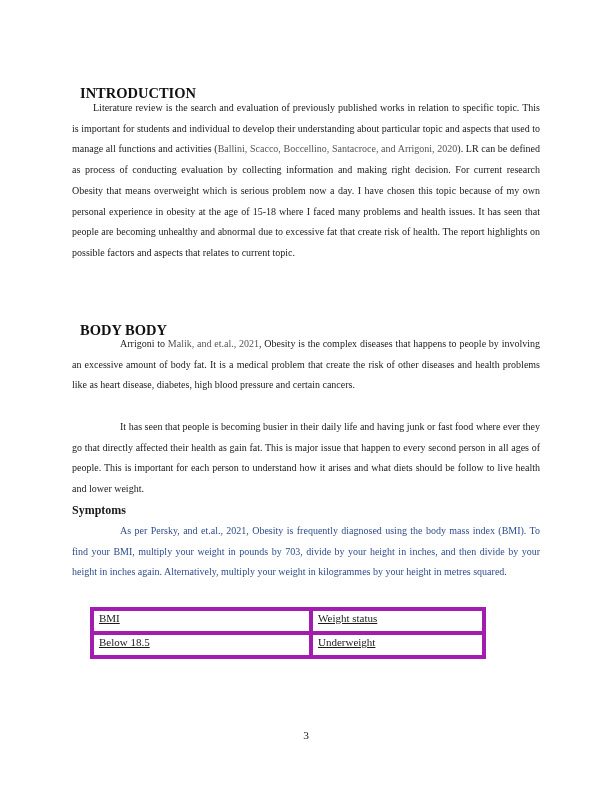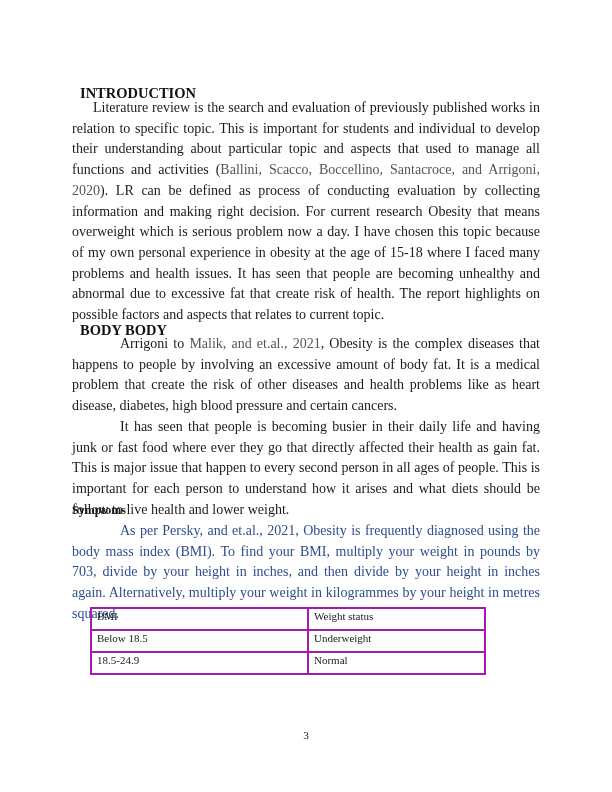--- a/index.html
+++ b/index.html
@@ -1,31 +1,31 @@
 <!DOCTYPE html>
 <html><head>
 <meta charset="utf-8">
 <style>
   html, body { margin:0; padding:0; background:#ffffff; }
   body { width:612px; height:792px; position:relative; overflow:hidden;
          font-family:"Liberation Serif", serif; color:#1a1a1a; }
   .page { position:absolute; left:72px; top:0; width:468px; }
   h2 { font-family:"Liberation Serif", serif; font-weight:bold; font-size:14.5px;
        margin:8px; position:absolute; left:0; color:#111; }
-  .para { position:absolute; left:0; width:468px; font-size:14px; line-height:20.7px;
+  .para { position:absolute; left:0; width:468px; font-size:10px; line-height:20.7px;
           text-align:justify; margin:0; }
   .indent1 { text-indent:21px; }
   .indent2 { text-indent:48px; }
   .cite { color:#555; }
   .blue { color:#2e4d8c; }
   h3 { font-family:"Liberation Serif", serif; font-weight:bold; font-size:12px;
        margin:0; position:absolute; left:0; }
   table { position:absolute; left:18px; top:607px; width:396px; border-collapse:collapse;
           font-family:"Liberation Serif", serif; font-size:11px; }
-  td { border:2px solid #a21caf; padding:1px 5px; height:18px; vertical-align:top; }
+  td { border:4px solid #a21caf; padding:1px 5px; height:18px; vertical-align:top;text-decoration:underline; }
   td.c1 { width:205px; }
   .pnum { position:absolute; top:729px; left:0; width:612px; text-align:center; font-size:11.4px; }
 </style>
 </head>
 <body>
 
 <div class="page">
   <h2 style="top:77px">INTRODUCTION</h2>
   <p class="para indent1" style="top:98px"><span>Literature review is the search and evaluation of previously published works in relation to specific topic. This is important for students and individual to develop their understanding about particular topic and aspects that used to manage all functions and activities (</span><span class="cite">Ballini, Scacco, Boccellino, Santacroce, and Arrigoni, 2020</span><span>). LR can be defined as process of conducting evaluation by collecting information and making right decision. For current research Obesity that means overweight which is serious problem now a day. I have chosen this topic because of my own personal experience in obesity at the age of 15-18 where I faced many problems and health issues. It has seen that people are becoming unhealthy and abnormal due to excessive fat that create risk of health. The report highlights on possible factors and aspects that relates to current topic.</span></p>
 
@@ -39,21 +39,17 @@
   <table>
     <tbody>
         <tr>
       <td class="c1">BMI</td>
       <td>Weight status</td>
     </tr>
     <tr>
       <td class="c1">Below 18.5</td>
       <td>Underweight</td>
     </tr>
-    <tr>
-      <td class="c1">18.5-24.9</td>
-      <td>Normal</td>
-    </tr>
   </tbody>
     </table>
 </div>
 
 <div class="pnum">3</div>
 
 </body></html>

